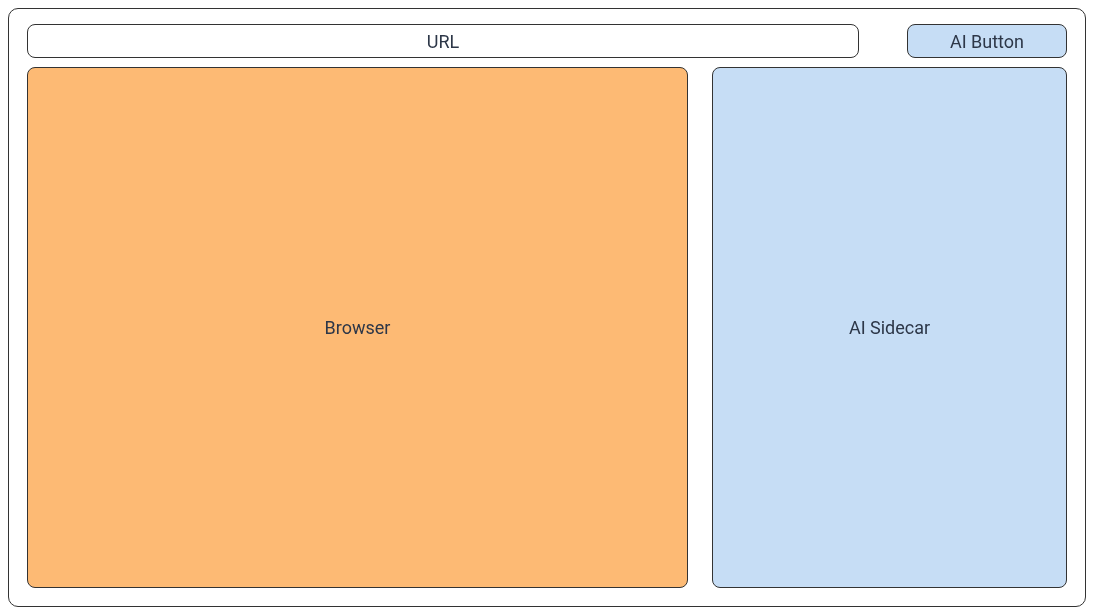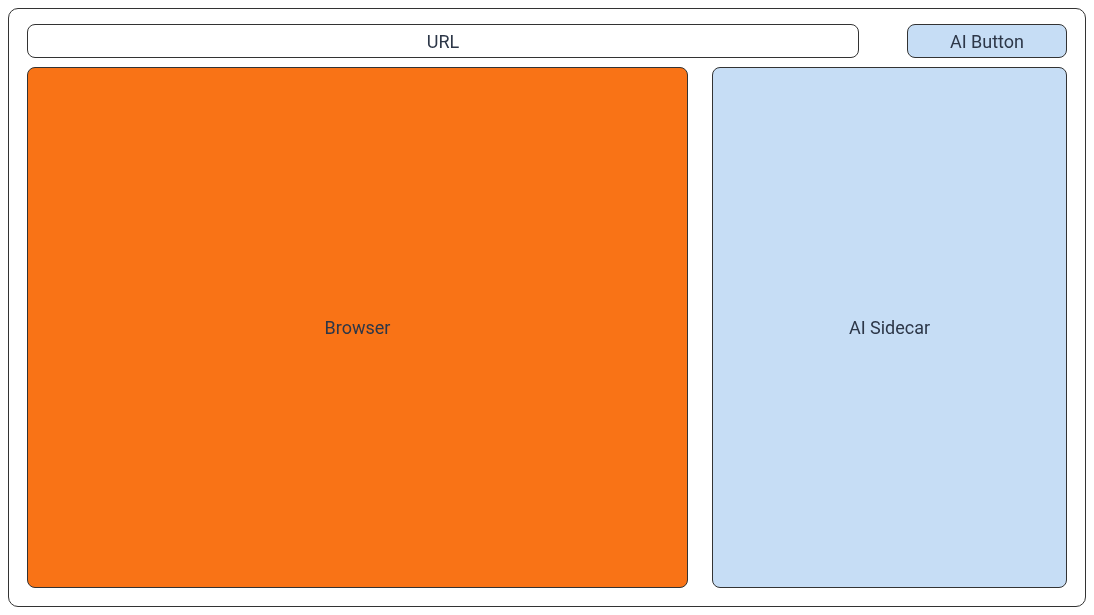--- a/index.html
+++ b/index.html
@@ -71,21 +71,21 @@
     }
     .main-area {
       flex: 1;
       display: flex;
       gap: 24px;
     }
     .browser-pane {
       flex: 1;
       border: 1px solid #333;
       border-radius: 8px;
-      background: #f97316;
+      background: #fdba74;
       display: flex;
       align-items: center;
       justify-content: center;
       font-size: 18px;
       color: #2d3748;
     }
     .sidecar-pane {
       width: 355px;
       border: 1px solid #333;
       border-radius: 8px;

